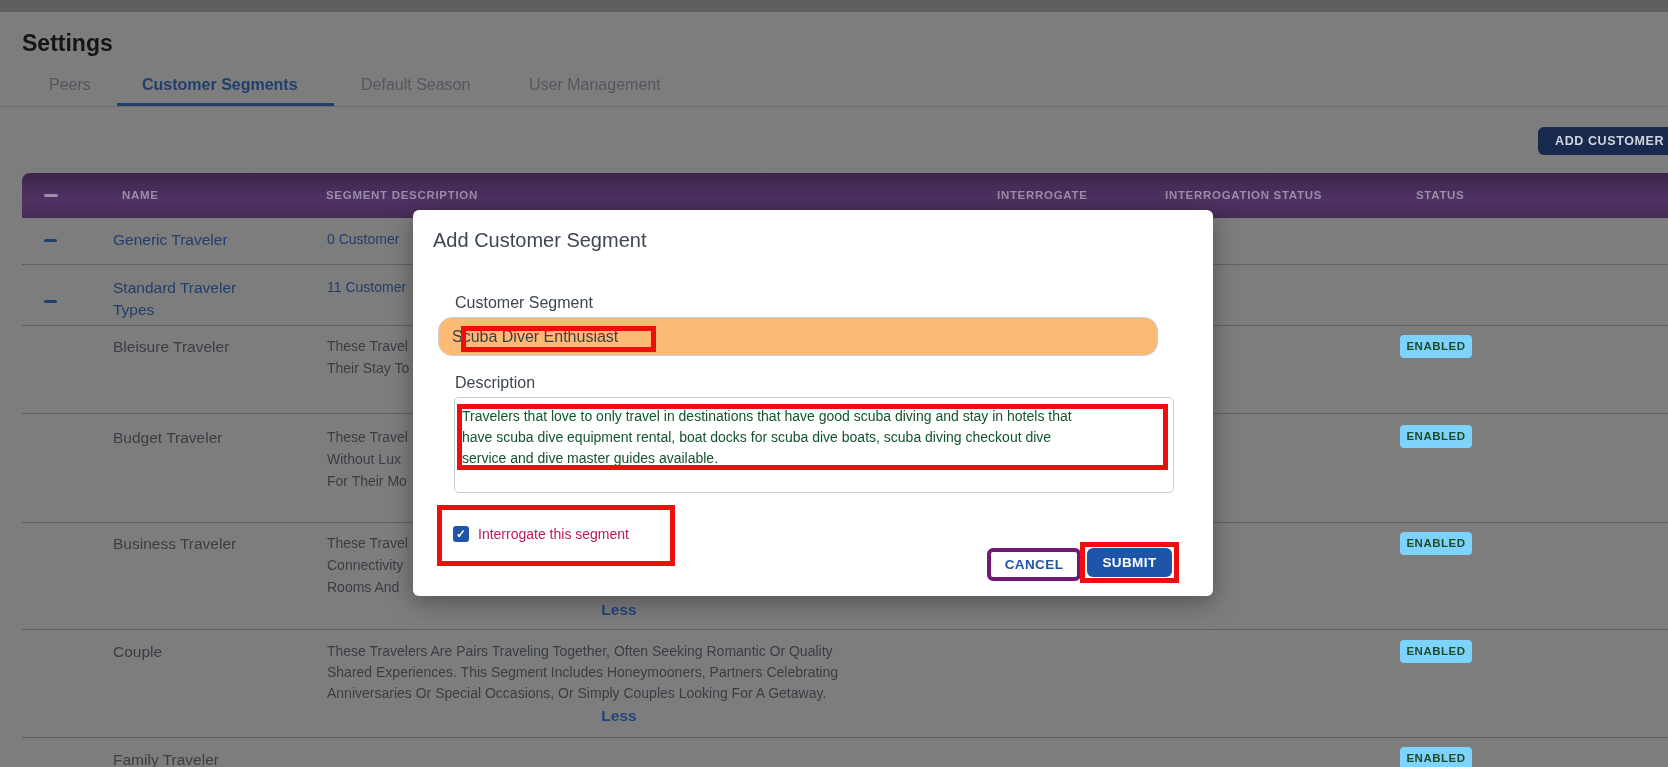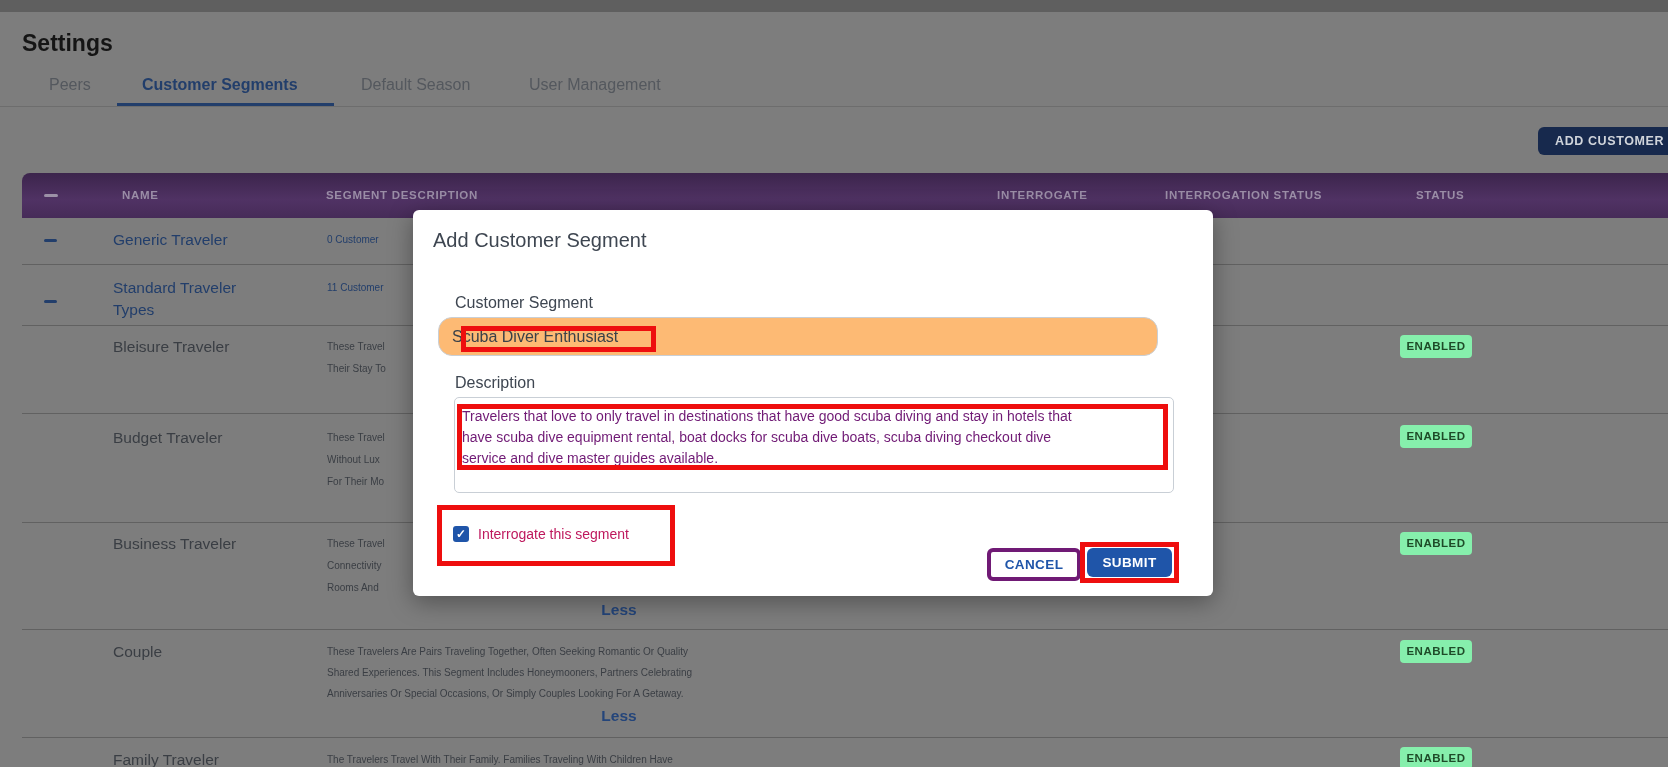--- a/index.html
+++ b/index.html
@@ -26,46 +26,46 @@
     left:22px; top:161px; width:1658px; height:45px; border-radius:8px 8px 0 0;
     background:linear-gradient(180deg,#3c254c 0%,#503264 60%,#462b58 100%);
   }
   .th { top:177px; font-size:11.5px; font-weight:700; letter-spacing:.7px; color:#9a8da6; white-space:nowrap; }
   .thead-dash { left:44px; top:182px; width:14px; height:3px; background:#9c91a7; border-radius:2px; }
   .trow { left:22px; width:1658px; border-top:1px solid #616161; }
   .trow.first { border-top:none; }
   .row-dash { left:22px; width:13px; height:3px; background:#223e6b; border-radius:2px; cursor:pointer; }
   .cell-name  { left:91px;  font-size:15.5px; line-height:17px; color:#3a3e44; white-space:nowrap; }
   .cell-name.link { color:#223e6b; cursor:pointer; }
-  .cell-desc  { left:305px; font-size:10px; line-height:17px; color:#3a3e44; white-space:nowrap; }
+  .cell-desc  { left:305px; font-size:14px; line-height:17px; color:#3a3e44; white-space:nowrap; }
   .cell-desc.link { color:#223e6b; cursor:pointer; }
   .less-wrap  { left:305px; width:584px; text-align:center; }
   .less-link  { font-size:15.5px; font-weight:600; color:#24457a; cursor:pointer; }
   .badge {
-    left:1378px; width:72px; height:23px; background:#86efac; border-radius:4px;
+    left:1378px; width:72px; height:23px; background:#7dd3fc; border-radius:4px;
     color:#1e4b28; font-size:11.5px; font-weight:700; letter-spacing:.5px;
     text-align:center; line-height:23px;
   }
   
   .modal {
     left:413px; top:198px; width:800px; height:386px; background:#ffffff;
     border-radius:6px; box-shadow:0 6px 24px rgba(0,0,0,.35);
   }
   .modal-title { left:20px; top:19px; font-size:20px; font-weight:500; color:#3e4651; }
   .fld-label { left:42px; font-size:16px; color:#3e4651; }
   .txt-input {
     left:25px; top:107px; width:718px; height:37px; background:#fdba74;
     border:1px solid #c9cfd6; border-radius:14px;
   }
   .txt-input .val { position:absolute; left:13px; top:0; line-height:37px; font-size:16px; color:#3a4149; white-space:nowrap; }
   .txt-area {
     left:41px; top:187px; width:718px; height:94px; background:#fff;
     border:1px solid #c9cfd6; border-radius:5px;
   }
-  .desc-line { left:49px; font-size:14px; color:#701a75; white-space:nowrap; }
+  .desc-line { left:49px; font-size:14px; color:#14532d; white-space:nowrap; }
   .red-box { border:5px solid #ee0e0e; background:transparent; pointer-events:none; }
   .checkbox {
     left:40px; top:316px; width:16px; height:16px; background:#1f55a9; border-radius:3px;
     color:#fff; font-size:12px; font-weight:700; text-align:center; line-height:16px; cursor:pointer;
   }
   .cb-label { left:65px; top:316px; font-size:14px; color:#be185d; }
   .btn { height:29px; border-radius:6px; font-size:13.5px; font-weight:700; letter-spacing:.4px;
          text-align:center; line-height:29px; cursor:pointer; white-space:nowrap; }
   .btn-cancel { left:574px; top:338px; width:86px; background:#fff; border:4px solid #701a75; color:#1f55a9;
                 line-height:25px; height:25px; }
@@ -137,21 +137,20 @@
     <div class="abs cell-name" style="top:13px">Couple</div>
     <div class="abs cell-desc" style="top:13px">These Travelers Are Pairs Traveling Together, Often Seeking Romantic Or Quality</div>
     <div class="abs cell-desc" style="top:34px">Shared Experiences. This Segment Includes Honeymooners, Partners Celebrating</div>
     <div class="abs cell-desc" style="top:55px">Anniversaries Or Special Occasions, Or Simply Couples Looking For A Getaway.</div>
     <div class="abs less-wrap" style="top:77px"><span class="less-link">Less</span></div>
     <div class="abs badge" style="top:10px">ENABLED</div>
   </div>
 
   <div class="abs trow" style="top:725px; height:42px">
     <div class="abs cell-name" style="top:13px">Family Traveler</div>
-    <div class="abs cell-desc" style="top:13px">The Travelers Travel With Their Family. Families Traveling With Children Have</div>
     <div class="abs cell-desc" style="top:35px">Specific Needs, Such As Family-Friendly Rooms, Amenities Like Pools Or</div>
     <div class="abs badge" style="top:9px">ENABLED</div>
   </div>
 
   <div class="abs modal">
     <div class="abs modal-title">Add Customer Segment</div>
 
     <div class="abs fld-label" style="top:84px">Customer Segment</div>
     <div class="abs txt-input">
       <span class="val">Scuba Diver Enthusiast</span>

